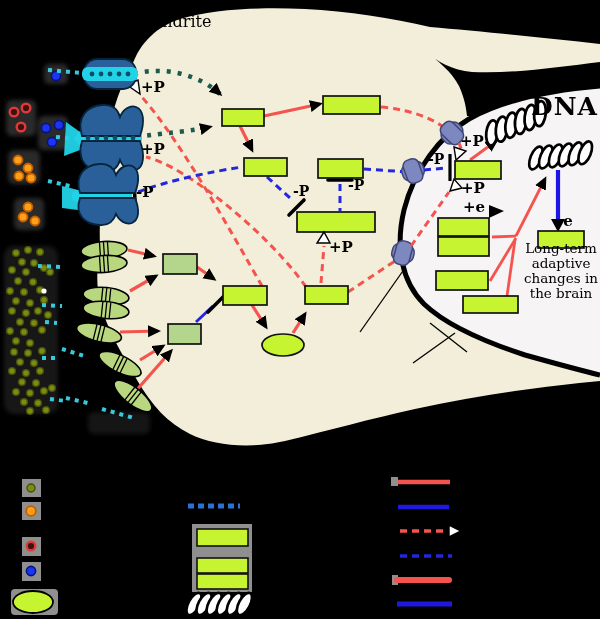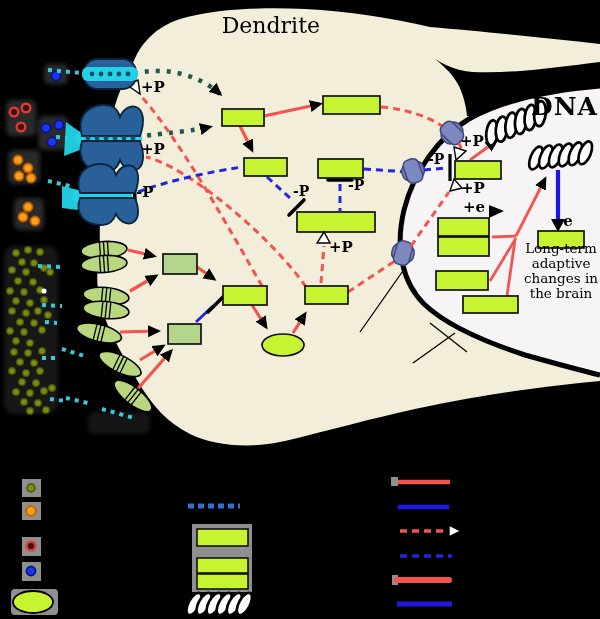--- a/index.html
+++ b/index.html
@@ -1,21 +1,21 @@
 <!DOCTYPE html>
 <html><head>
 <meta charset="utf-8">
 <style>
   html,body{margin:0;padding:0;background:#000;}
   .stage{position:relative;width:600px;height:619px;background:#000;overflow:hidden;
          font-family:"DejaVu Serif","Liberation Serif",serif;}
   .stage svg{position:absolute;left:0;top:0;}
   .lbl{position:absolute;color:#000;font-weight:bold;font-size:15px;line-height:1;white-space:nowrap;}
-  .title{position:absolute;left:140px;top:14px;width:180px;text-align:right;color:#000;
-         font-size:22px;line-height:1.05;}
+  .title{position:absolute;left:140px;top:14px;width:180px;text-align:left;color:#000;
+         font-size:16px;line-height:1.05;}
   .dna-label{position:absolute;left:531px;top:92px;font-size:25px;font-weight:bold;color:#000;letter-spacing:1px;text-align:center;}
   .note{position:absolute;left:516px;top:241px;width:90px;text-align:center;color:#000;
         font-size:13.5px;line-height:15px;}
 </style>
 </head>
 <body>
 
 <div class="stage">
 
 <svg width="600" height="619" viewBox="0 0 600 619">

